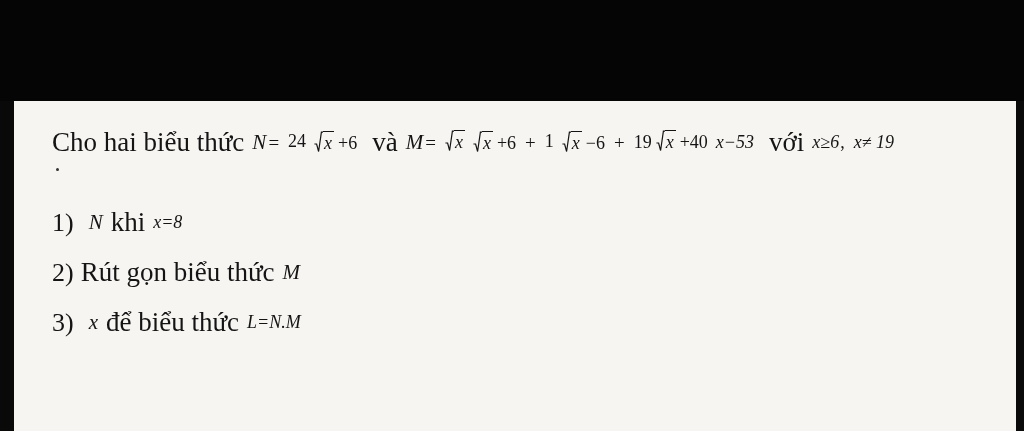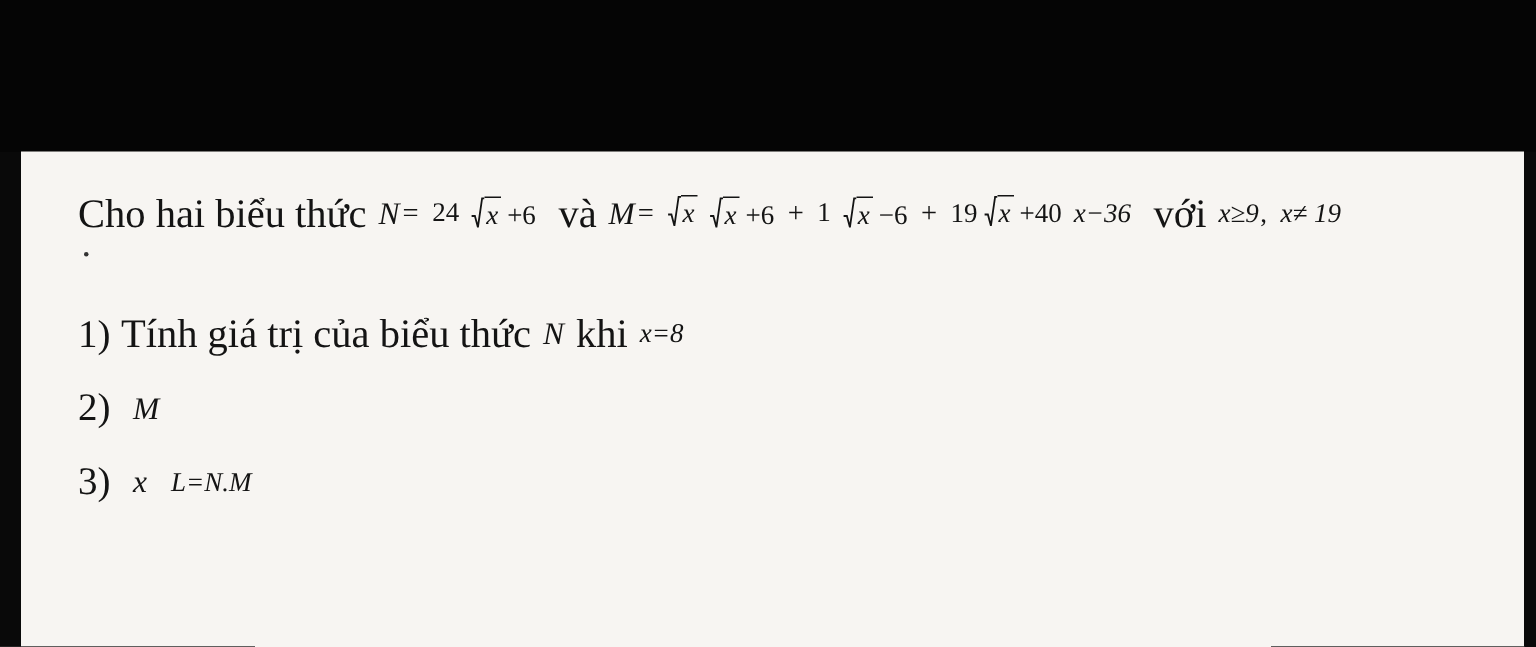--- a/index.html
+++ b/index.html
@@ -246,58 +246,59 @@
             <span class="num">19</span>
             <span class="sqrt">
               <svg class="radical" viewBox="0 0 9 22" preserveAspectRatio="none">
                 <path d="M0.4 13 L2.6 13 L4.6 20.5 L7.4 1.2 L9 1.2" fill="none" stroke="#141414" stroke-width="1.2"></path>
               </svg>
               <span class="radicand mvar-sm">x</span>
             </span>
             <span class="num">+40</span>
           </span>
           <span class="fr-bar"></span>
-          <span class="fr-den mvar-sm">x−36</span>
+          <span class="fr-den mvar-sm">x−53</span>
         </span>
 
         <span class="sp"></span>
         <span class="txt">với</span>
         <span class="sp"></span>
-        <span class="mvar-sm">x≥9</span>
+        <span class="mvar-sm">x≥6</span>
         <span class="num tight">,</span>
         <span class="sp"></span>
         <span class="mvar-sm">x≠ 19</span>
       </div>
 
       <div class="dot-row">
         <span class="dot"></span>
       </div>
 
       <div class="line q-line">
         <span class="txt q-num">1)</span>
-        <span class="txt">Tính giá trị của biểu thức</span>
         <span class="sp"></span>
         <span class="mvar">N</span>
         <span class="sp"></span>
         <span class="txt">khi</span>
         <span class="sp"></span>
         <span class="mvar-sm">x=8</span>
       </div>
 
       <div class="line q-line">
         <span class="txt q-num">2)</span>
+        <span class="txt">Rút gọn biểu thức</span>
         <span class="sp"></span>
         <span class="mvar">M</span>
       </div>
 
       <div class="line q-line">
         <span class="txt q-num">3)</span>
         <span class="sp"></span>
         <span class="mvar">x</span>
         <span class="sp"></span>
+        <span class="txt">để biểu thức</span>
         <span class="sp"></span>
         <span class="mvar-sm">L=N.M</span>
         <span class="sp"></span>
       </div>
 
     </div>
   </div>
 </div>
 
 </body></html>

